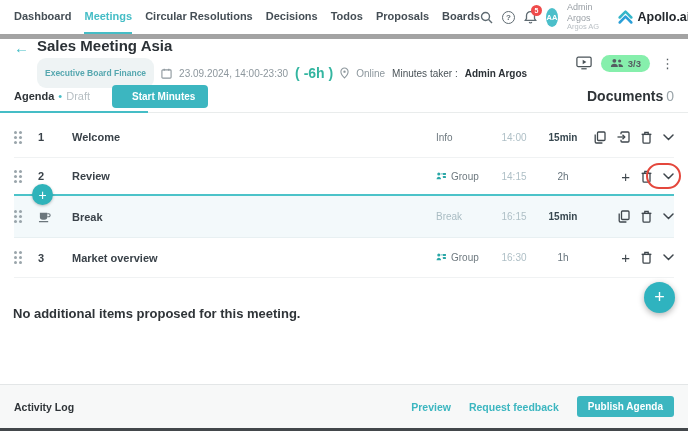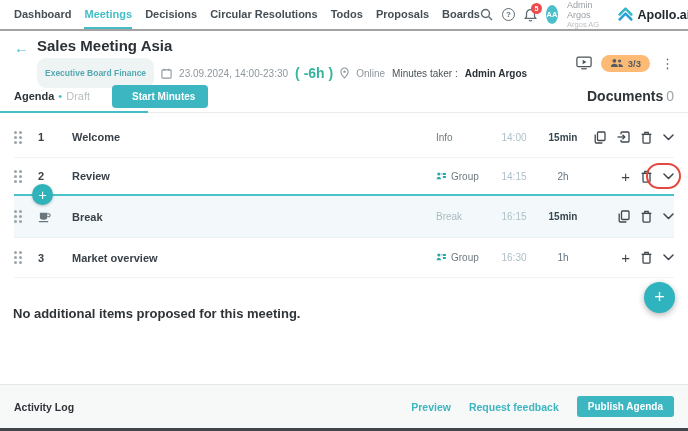--- a/index.html
+++ b/index.html
@@ -1,20 +1,20 @@
 <!DOCTYPE html>
 <html><head>
 <meta charset="utf-8">
 <style>
   * { margin:0; padding:0; box-sizing:border-box; }
   html,body { width:688px; height:431px; }
   body { position:relative; background:#fff; font-family:"Liberation Sans",sans-serif; overflow:hidden; color:#3a4249; }
 
   
-  .topnav{position:absolute;top:0;left:0;right:0;height:31px;display:flex;align-items:stretch;padding:0 14px;border-bottom:2px solid #a3a3a3;background:#fff;}
+  .topnav{position:absolute;top:0;left:0;right:0;height:39px;display:flex;align-items:stretch;padding:0 14px;border-bottom:5px solid #a3a3a3;background:#fff;}
   .nav-items{display:flex;gap:13px;align-items:stretch;}
   .nav-item{font-size:11px;font-weight:700;color:#454e55;display:flex;align-items:center;border-bottom:2px solid transparent;cursor:pointer;white-space:nowrap;}
   .nav-item.active{color:#45bdc6;border-bottom-color:#45bdc6;}
   .topnav-right{margin-left:auto;display:flex;align-items:center;gap:9px;}
   .icon-btn{display:flex;align-items:center;justify-content:center;cursor:pointer;position:relative;}
   .help-circle{width:13px;height:13px;border:1.2px solid #5f6b72;border-radius:50%;font-size:8px;font-weight:700;color:#5f6b72;display:flex;align-items:center;justify-content:center;}
   .bell-badge{position:absolute;top:-5px;right:-5px;min-width:11px;height:11px;background:#ef4b4b;border-radius:6px;color:#fff;font-size:7px;font-weight:700;display:flex;align-items:center;justify-content:center;padding:0 2px;}
   .avatar{width:19px;height:19px;border-radius:50%;background:#4bbfca;color:#fff;font-size:7.5px;font-weight:700;display:flex;align-items:center;justify-content:center;}
   .user-meta{line-height:1.15;}
   .user-name{font-size:9px;color:#9aa0a6;}
@@ -26,21 +26,21 @@
   .header{position:absolute;top:30px;left:0;right:0;height:49px;display:flex;padding:7px 12px 0;}
   .back{font-size:15px;color:#45bdc6;margin:2px 8px 0 2px;cursor:pointer;}
   .h-title{font-size:15px;font-weight:800;color:#2b3136;}
   .h-meta{display:flex;align-items:center;gap:7px;margin-top:4px;white-space:nowrap;}
   .badge-pill{background:#eef3f4;color:#55a7af;font-size:8.5px;font-weight:700;padding:10px 8px;border-radius:9px;}
   .meta-txt{font-size:10px;color:#8d979d;}
   .offset{font-size:14px;color:#33b5a0;font-weight:700;}
   .minutes-label{font-size:10px;color:#4a5358;}
   .minutes-name{font-size:10px;font-weight:800;color:#2b3136;}
   .header-right{margin-left:auto;display:flex;align-items:center;gap:9px;margin-top:10px;}
-  .attendee-pill{background:#fdba74;border-radius:11px;padding:3px 9px;display:flex;align-items:center;gap:4px;cursor:pointer;}
+  .attendee-pill{background:#86efac;border-radius:11px;padding:3px 9px;display:flex;align-items:center;gap:4px;cursor:pointer;}
   .attendee-count{font-size:9.5px;font-weight:700;color:#555c61;}
   .kebab{font-size:13px;color:#555c61;cursor:pointer;padding:0 2px;}
 
   
   .tabsrow{position:absolute;top:80px;left:0;right:0;height:33px;border-bottom:1px solid #e9ecec;display:flex;align-items:center;padding:0 14px;}
   .tab-active{position:relative;display:flex;align-items:center;gap:4px;height:100%;cursor:pointer;}
   .tab-active::after{content:"";position:absolute;left:-14px;bottom:-1px;width:148px;height:2px;background:#45bdc6;}
   .tab-label{font-size:11px;font-weight:800;color:#2f3438;}
   .tab-dot{color:#45bdc6;font-size:11px;}
   .tab-status{font-size:11px;color:#b7bfc3;}
@@ -85,22 +85,22 @@
 
   svg{display:block;}
 </style>
 </head>
 <body>
 
 <div class="topnav">
   <div class="nav-items">
     <span class="nav-item">Dashboard</span>
     <span class="nav-item active">Meetings</span>
+    <span class="nav-item">Circular Resolutions</span>
     <span class="nav-item">Decisions</span>
-    <span class="nav-item">Circular Resolutions</span>
     <span class="nav-item">Todos</span>
     <span class="nav-item">Proposals</span>
     <span class="nav-item">Boards</span>
   </div>
   <div class="topnav-right">
     <span class="icon-btn">
       <svg width="13" height="13" viewBox="0 0 13 13">
           <circle cx="5.5" cy="5.5" r="4" fill="none" stroke="#5f6b72" stroke-width="1.4"></circle>
           <line x1="8.6" y1="8.6" x2="12" y2="12" stroke="#5f6b72" stroke-width="1.4"></line>
         </svg>

